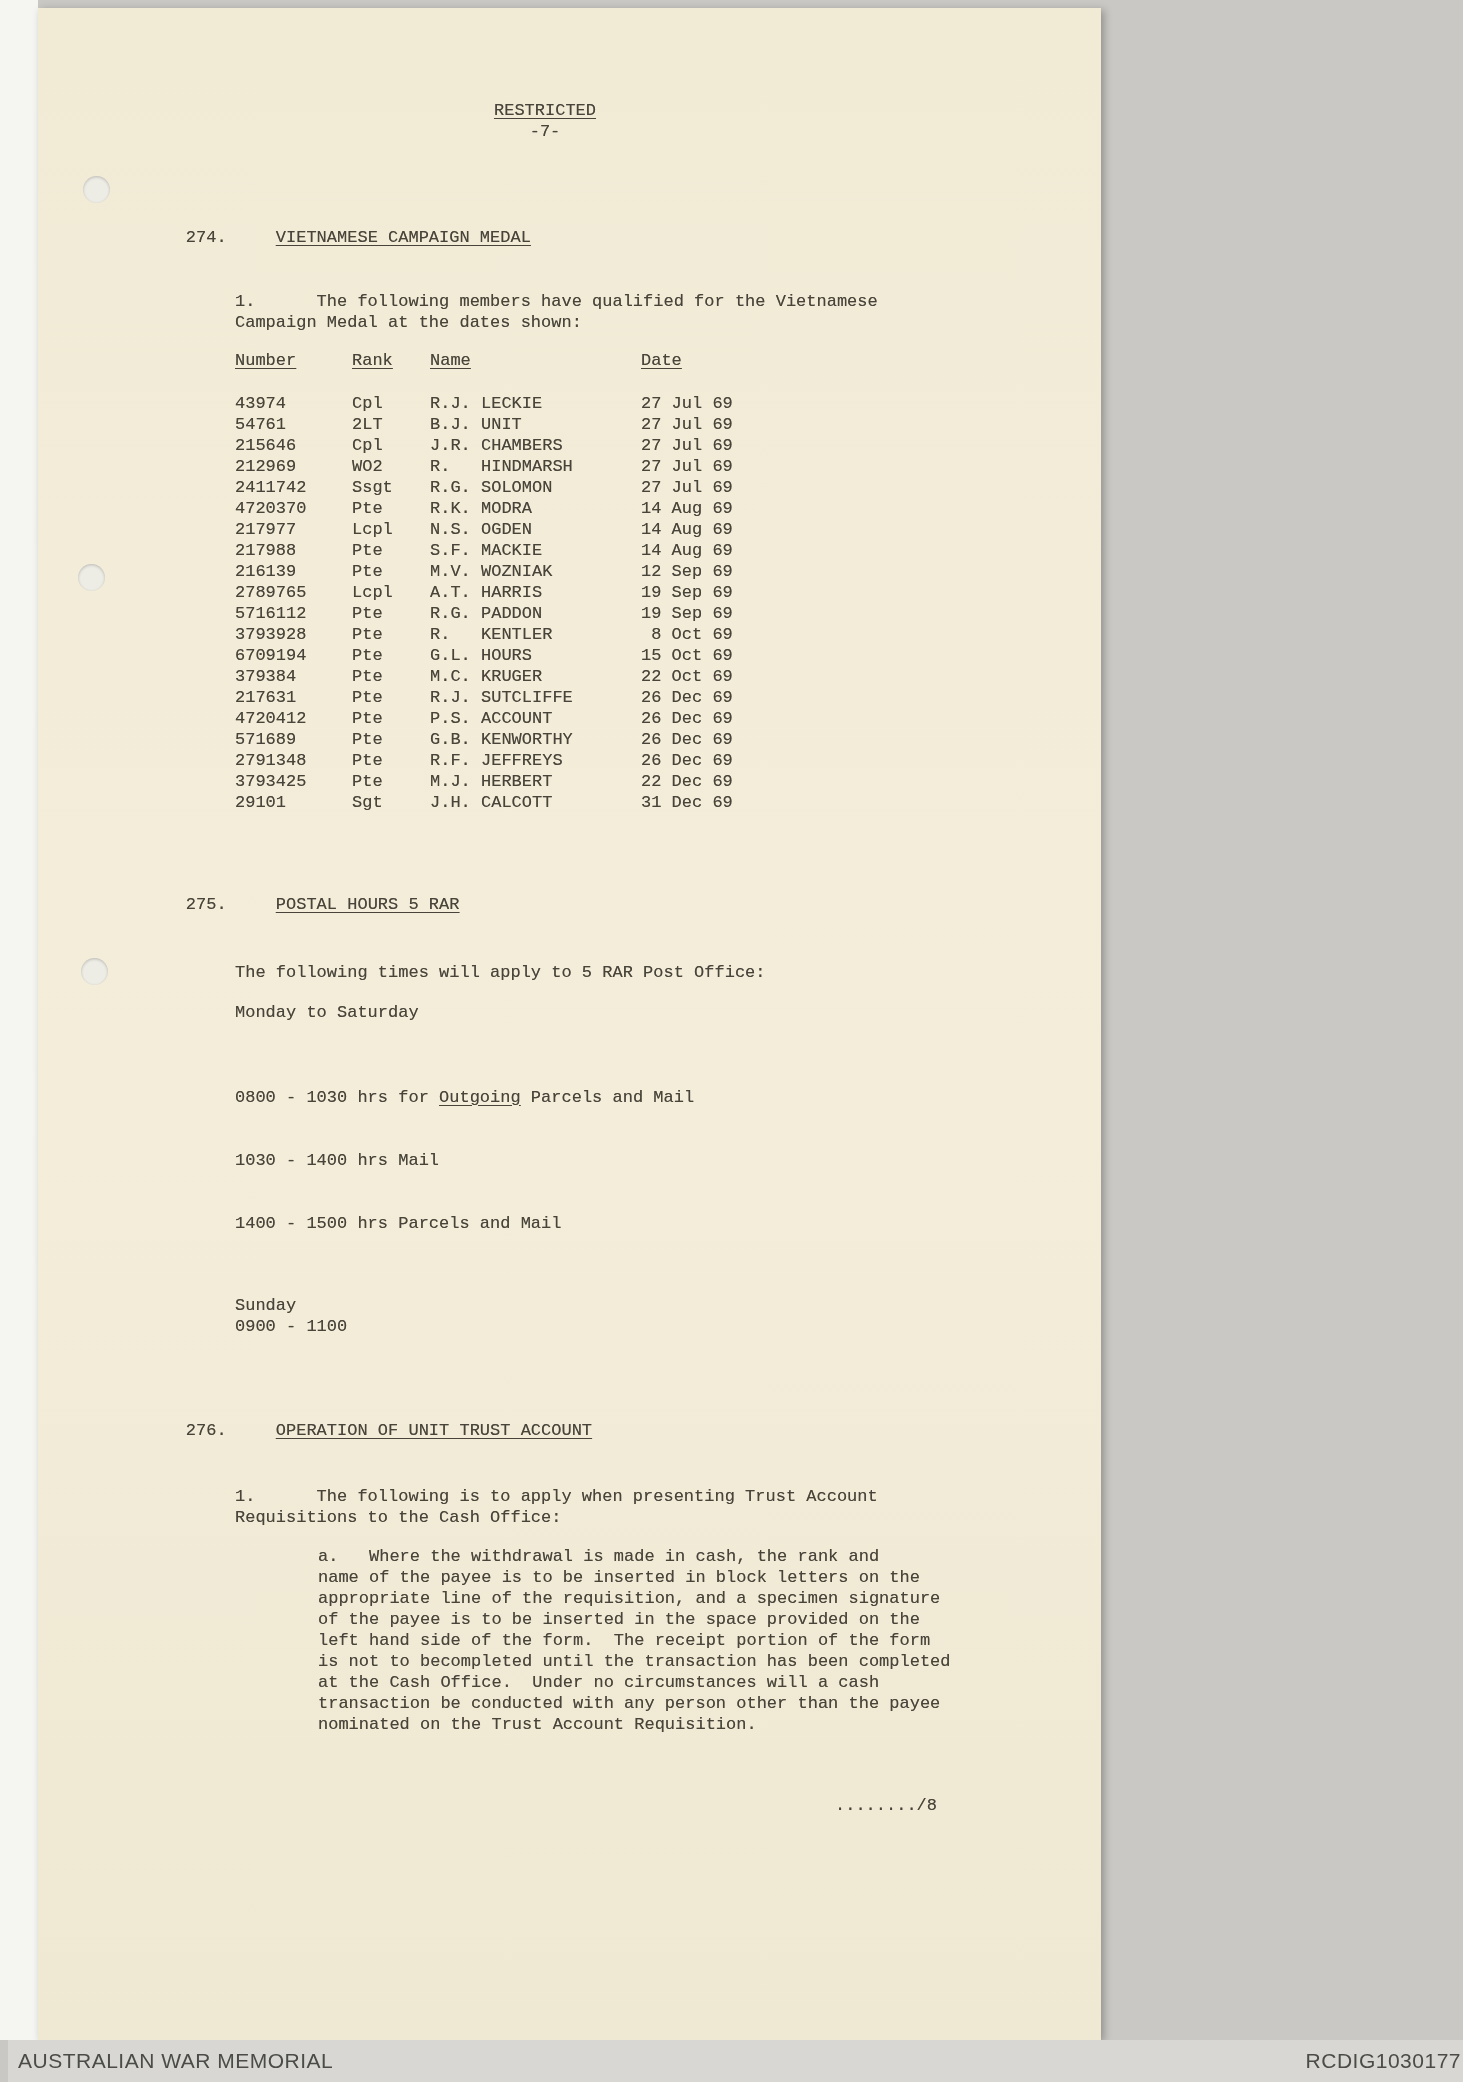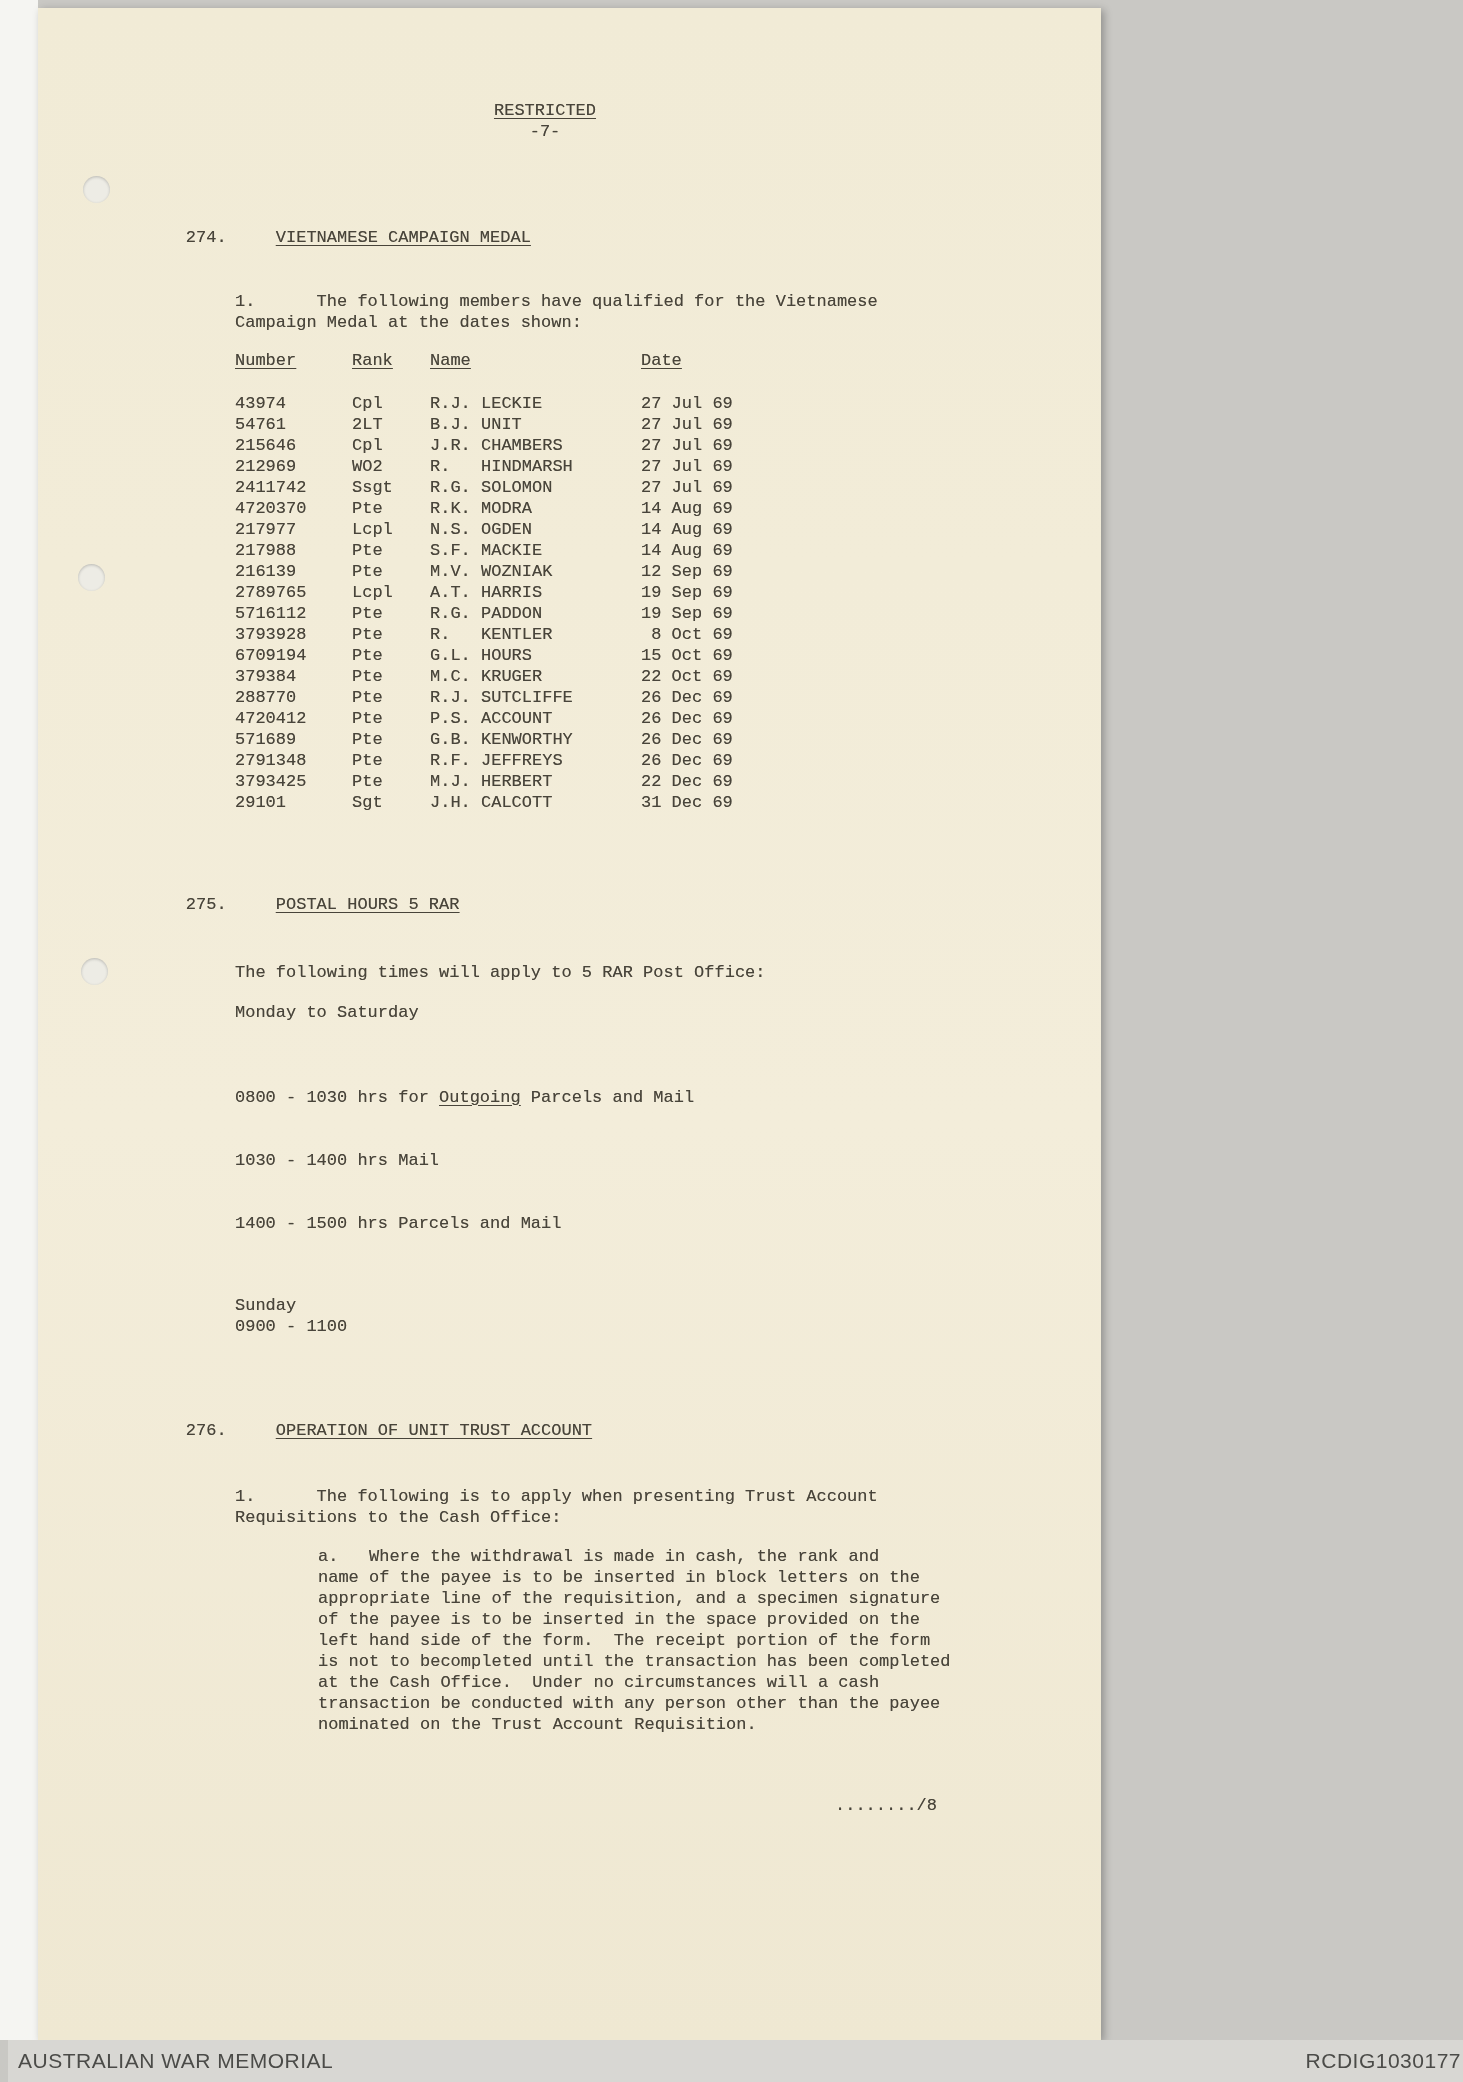--- a/index.html
+++ b/index.html
@@ -183,21 +183,21 @@
           <td>G.L. HOURS</td>
           <td>15 Oct 69</td>
         </tr>
         <tr>
           <td>379384</td>
           <td>Pte</td>
           <td>M.C. KRUGER</td>
           <td>22 Oct 69</td>
         </tr>
         <tr>
-          <td>288770</td>
+          <td>217631</td>
           <td>Pte</td>
           <td>R.J. SUTCLIFFE</td>
           <td>26 Dec 69</td>
         </tr>
         <tr>
           <td>4720412</td>
           <td>Pte</td>
           <td>P.S. ACCOUNT</td>
           <td>26 Dec 69</td>
         </tr>

